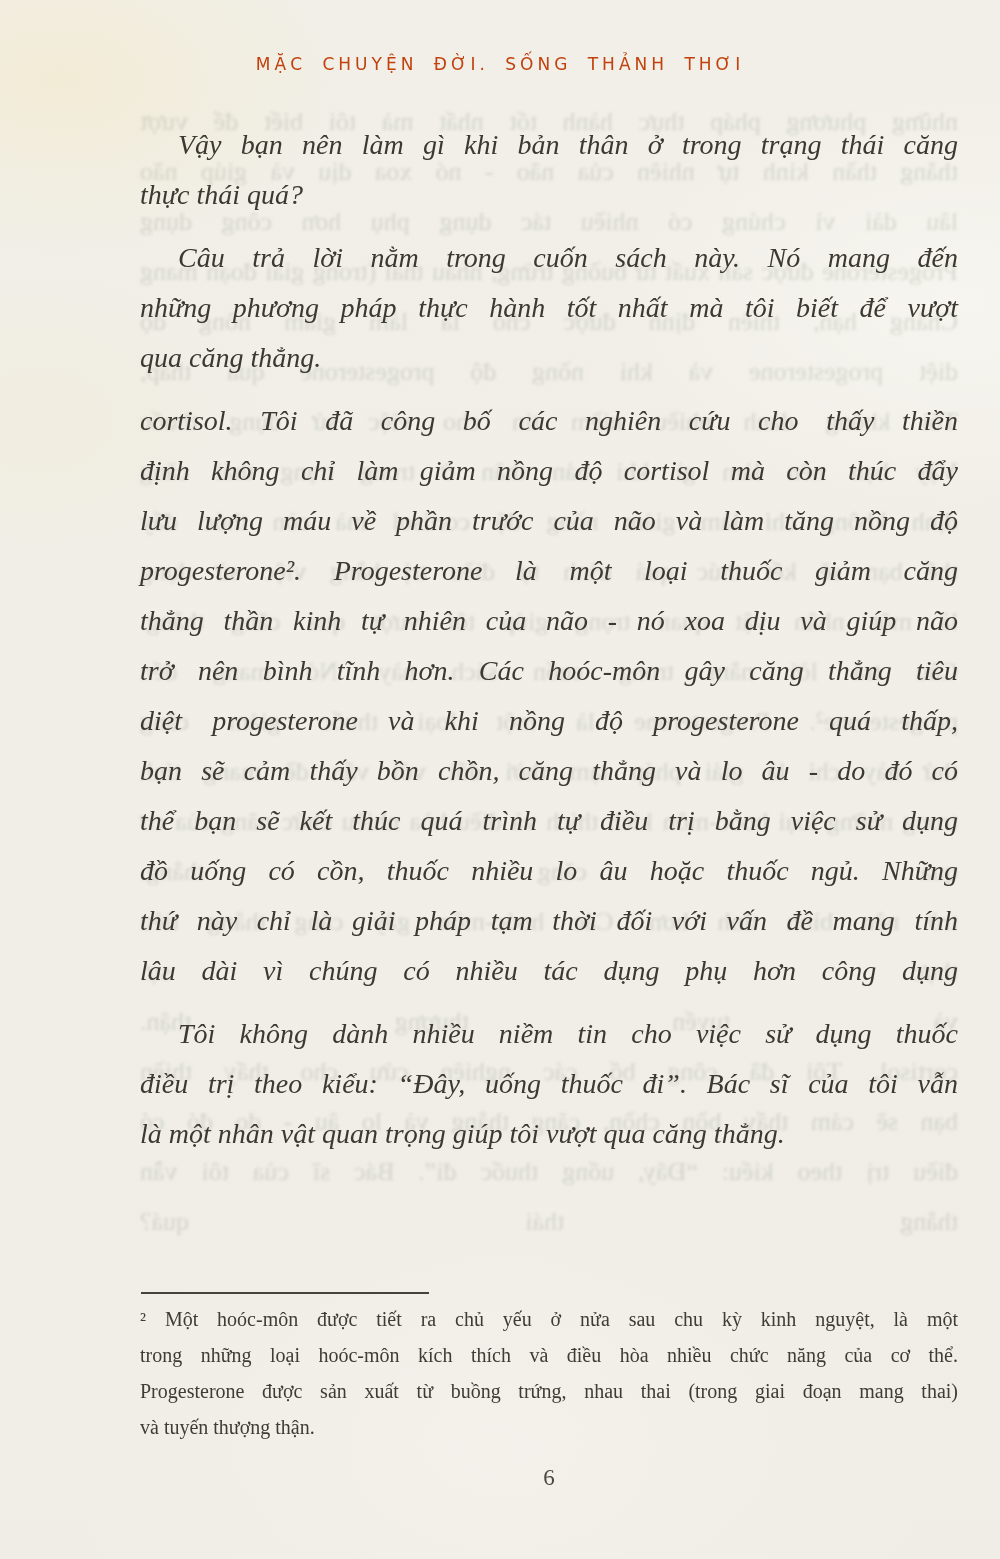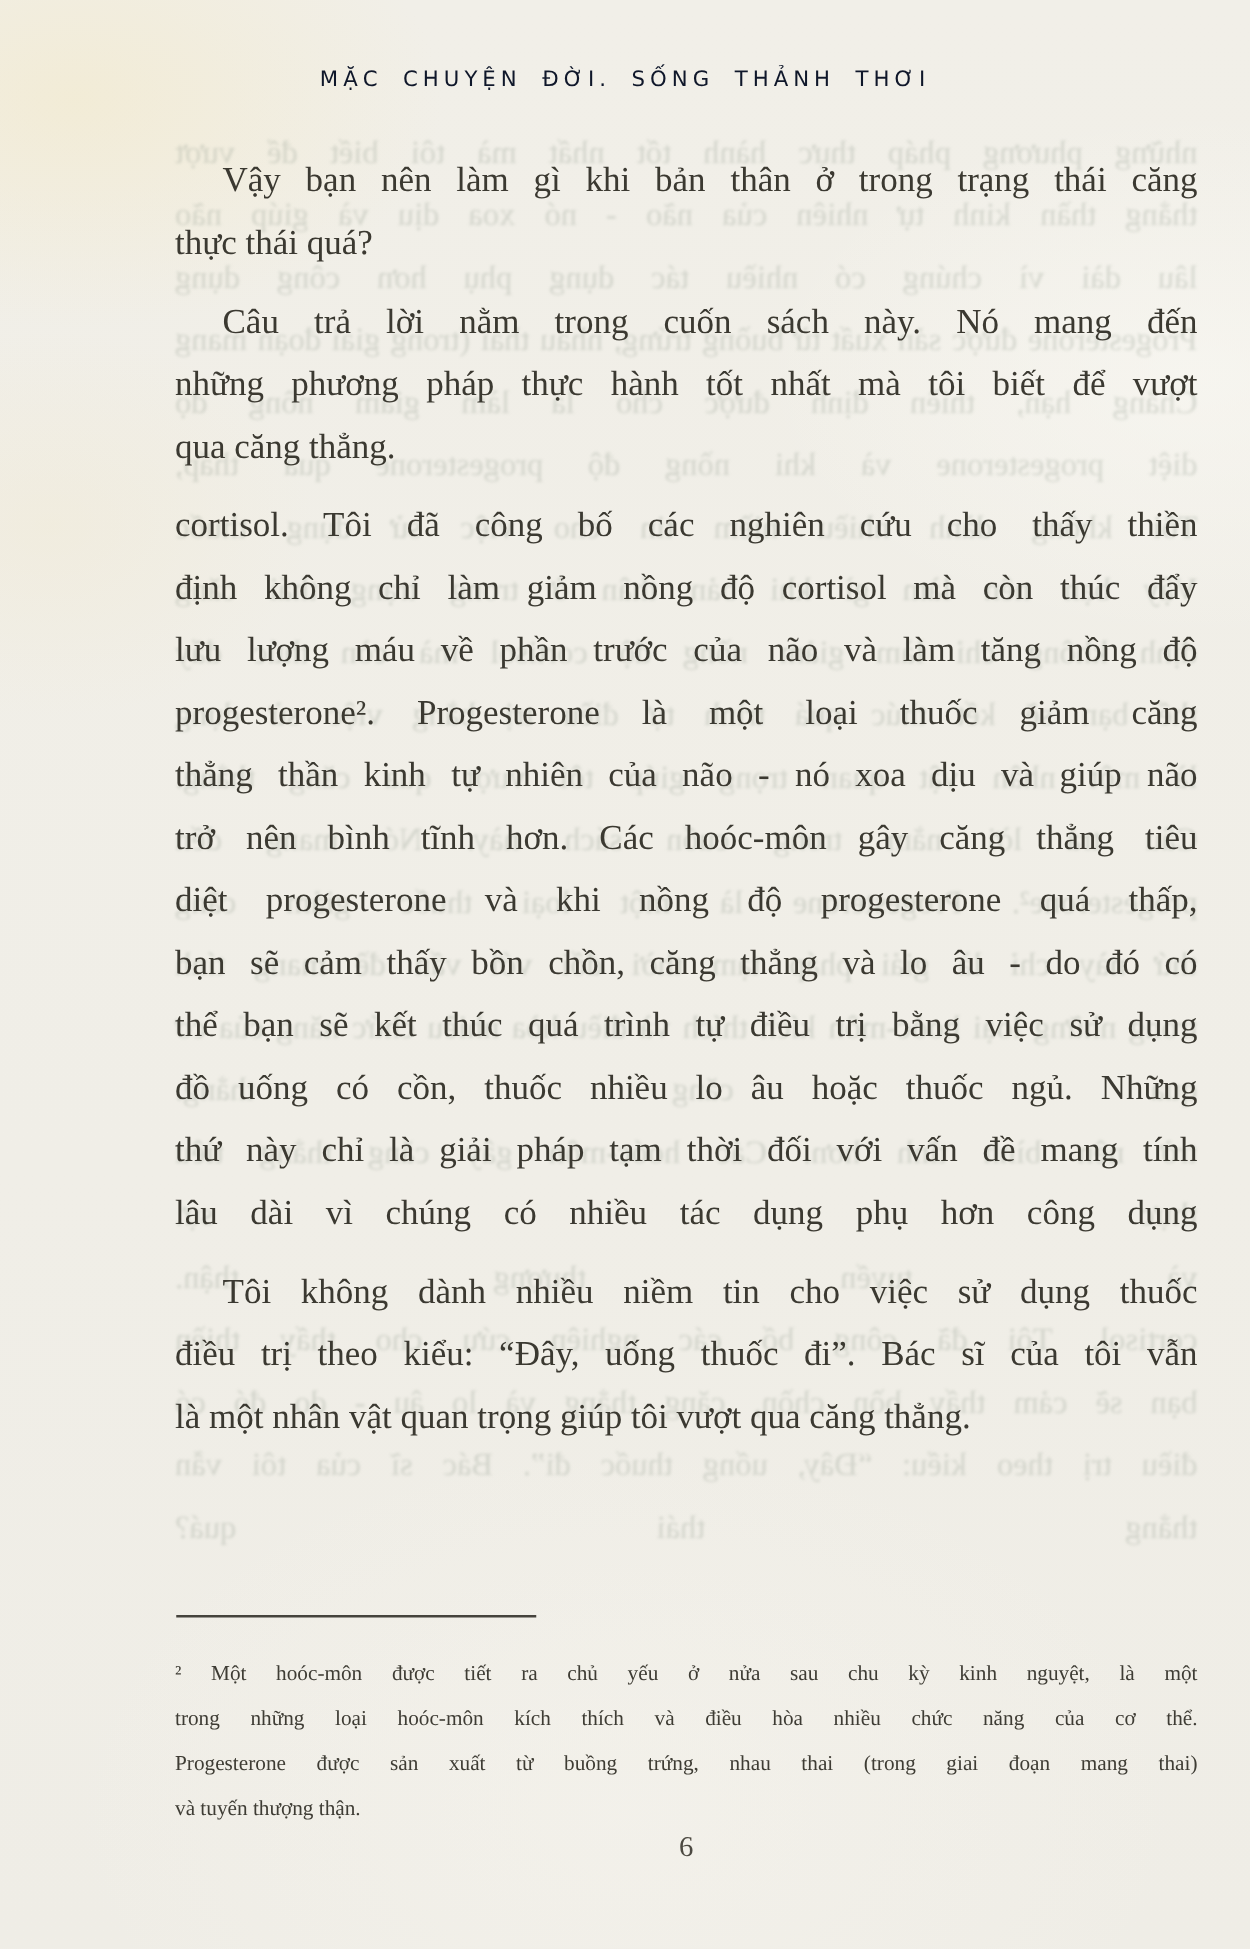--- a/index.html
+++ b/index.html
@@ -26,37 +26,37 @@
     color:#9aa396;opacity:.34;filter:blur(1.4px);
     font-size:26px;line-height:50px;
     pointer-events:none;
   }
   .ghost-line{text-align:justify;text-align-last:justify;height:50px;overflow:hidden;}
   .running-header{
     position:absolute;top:54px;left:0;width:100%;z-index:2;
     text-align:center;
     font-family:"DejaVu Sans","Liberation Sans",sans-serif;
     font-size:17px;letter-spacing:4px;word-spacing:7px;
-    color:#0f172a;
+    color:#c2410c;
   }
   .text-block{
     position:absolute;left:140px;top:120px;width:818px;z-index:2;
     font-size:28px;line-height:50px;color:#3b3931;
   }
   .para{margin:0 0 13px 0;}
-  .line{text-align:justify;text-align-last:justify;height:50px;}
+  .line{text-align:justify;text-align-last:justify;height:50px;font-style:italic;}
   .line.first{text-indent:38px;}
   .line.last{text-align-last:left;}
   .footnote-rule{
     position:absolute;left:141px;top:1292px;width:288px;height:2px;
     background:#45433c;z-index:2;
   }
   .footnote{
     position:absolute;left:140px;top:1301px;width:818px;z-index:2;
-    font-size:17px;line-height:36px;color:#3e3c34;margin-top:20px;
+    font-size:20px;line-height:36px;color:#3e3c34;
   }
   .fn-line{text-align:justify;text-align-last:justify;}
   .fn-line.last{text-align-last:left;}
   .page-number{
     position:absolute;left:140px;top:1465px;width:818px;z-index:2;
     text-align:center;font-size:23px;color:#4c4941;
   }
 </style>
 </head>
 <body>

